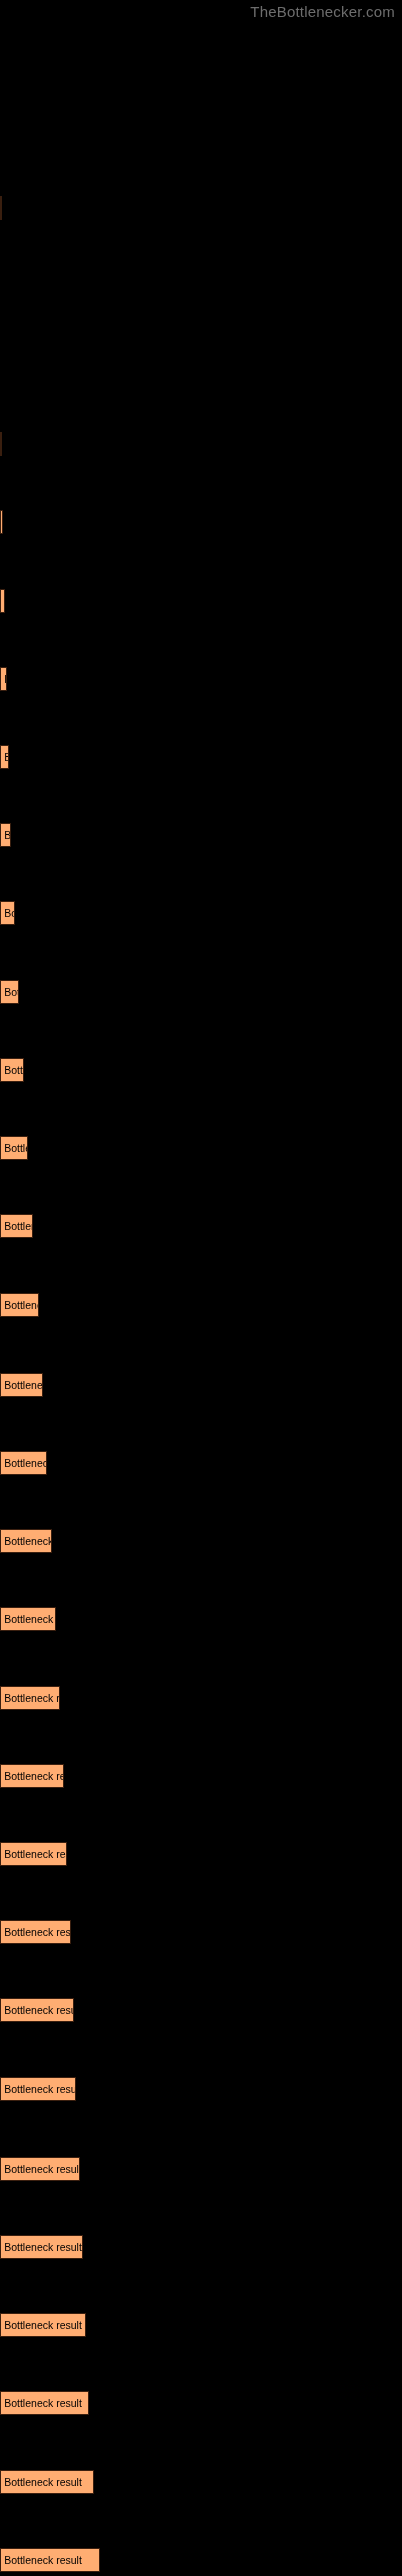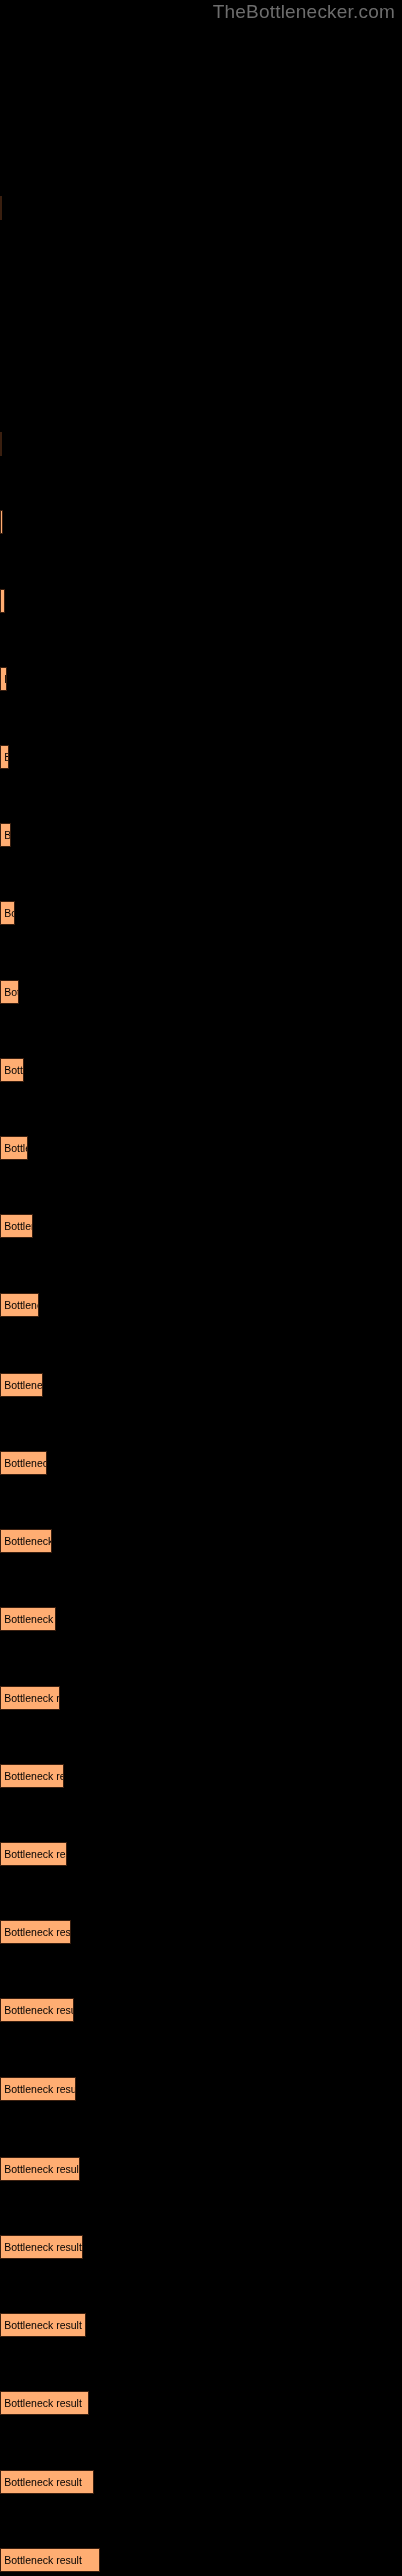--- a/index.html
+++ b/index.html
@@ -12,21 +12,21 @@
     height: 2576px;
     position: relative;
     overflow: hidden;
     font-family: "Liberation Sans", sans-serif;
   }
 
   .watermark {
     position: absolute;
     top: 0px;
     right: 8px;
-    font-size: 19px;
+    font-size: 15px;
     color: #6d6d6d;
     letter-spacing: 0.2px;
     white-space: nowrap;
     line-height: 24px;
     font-family: "Liberation Sans", sans-serif;
   }
 
   .chart-area {
     position: absolute;
     left: 0;

